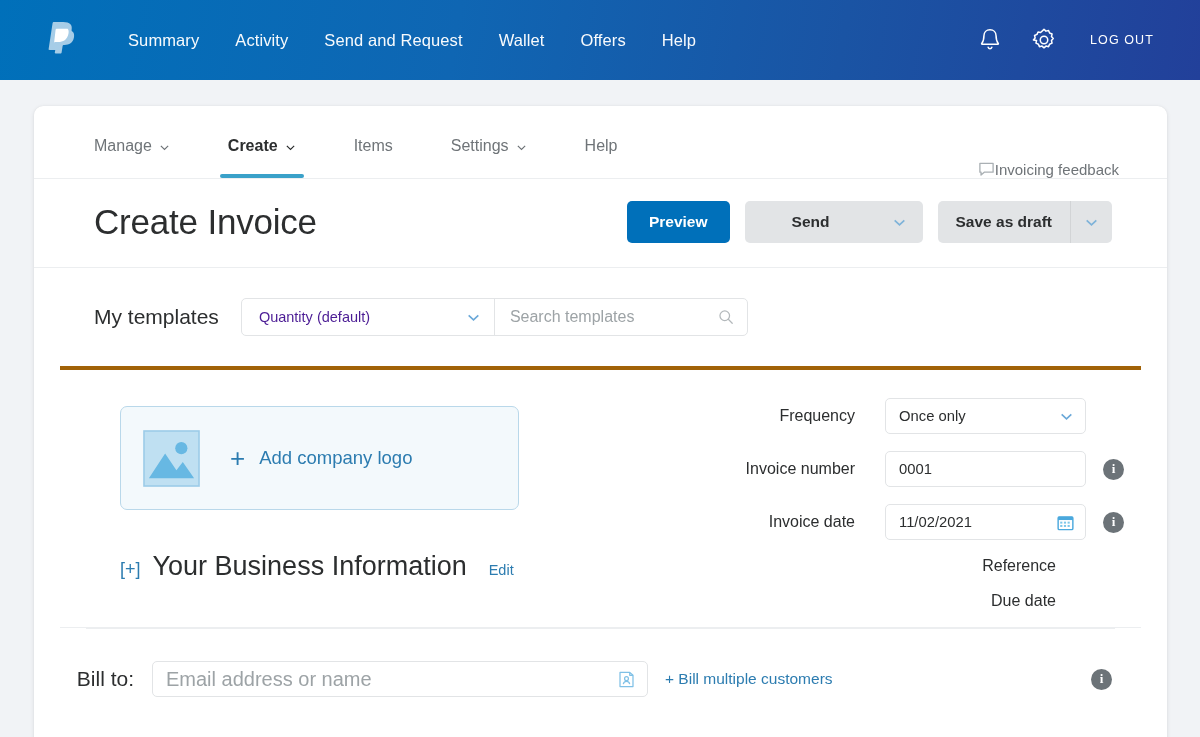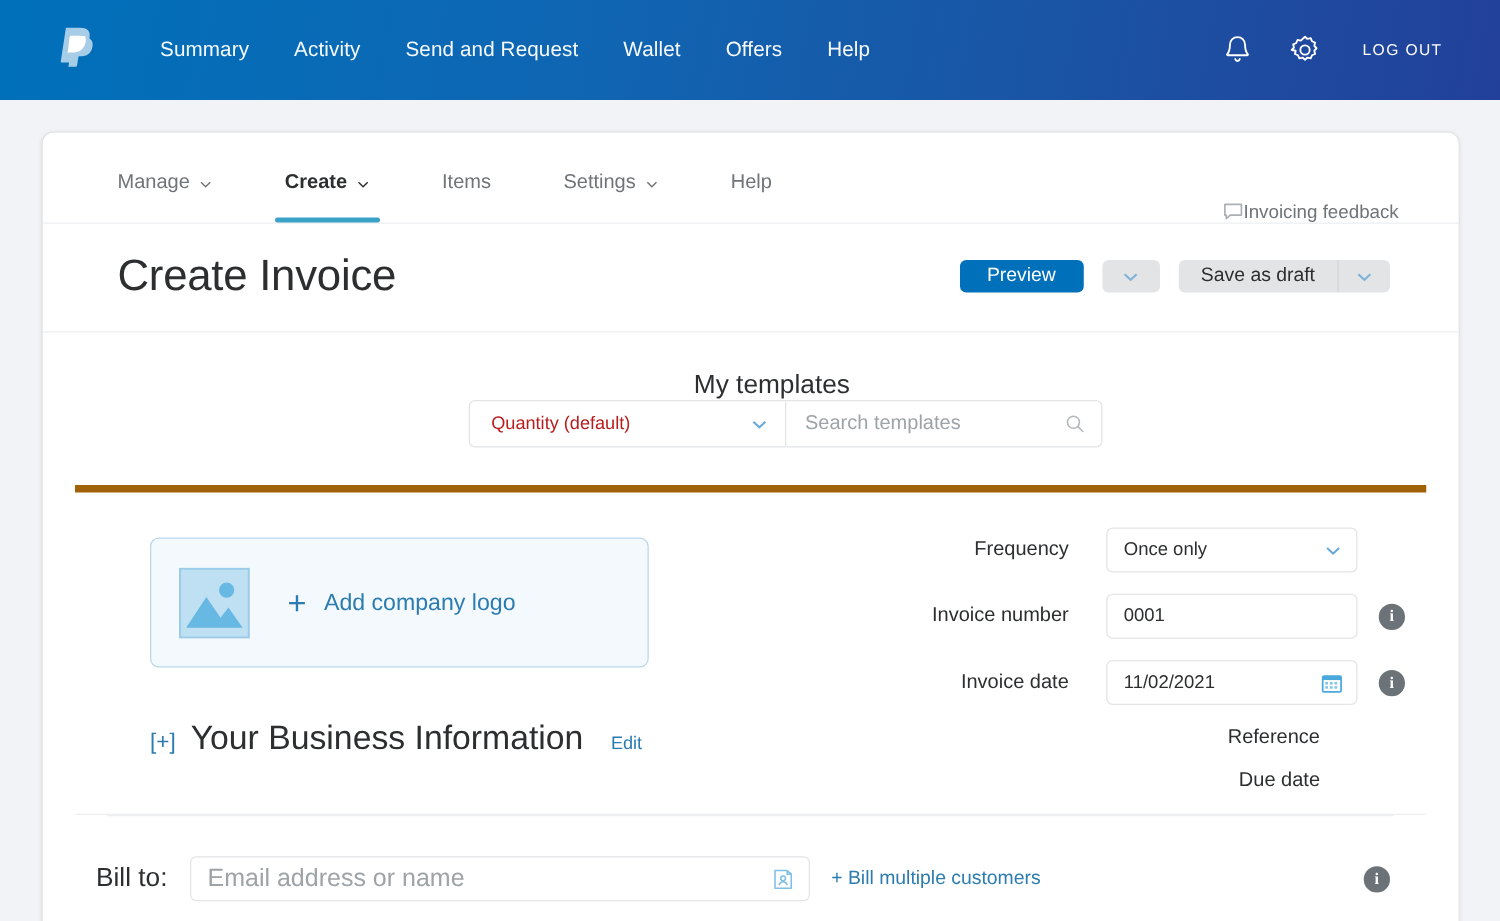--- a/index.html
+++ b/index.html
@@ -97,22 +97,22 @@
     padding: 22px 55px 24px 26px;
     border-bottom: 1px solid #eceef0;
     margin: 0 0 0 0;
   }
   .page-title {
     font-size: 35px; font-weight: 400; color: #2c2e2f;
     letter-spacing: -.2px; margin-left: 34px;
   }
   .btns { margin-left: auto; display: flex; align-items: center; gap: 15px; }
   .btn {
-    height: 26px; border-radius: 5px; border: none;
-    font-size: 15.5px; font-weight: normal;
+    height: 42px; border-radius: 5px; border: none;
+    font-size: 15.5px; font-weight: bold;
     display: inline-flex; align-items: center; justify-content: center;
     cursor: pointer; font-family: inherit;
   }
   .btn-primary { background: #0070ba; color: #fff; padding: 0 22px; }
   .btn-split {
     background: #e2e4e6; color: #2c2e2f;
     display: inline-flex; align-items: stretch; overflow: hidden;
   }
   .btn-split .lbl {
     display: inline-flex; align-items: center; justify-content: center;
@@ -123,36 +123,35 @@
     width: 42px; border-left: 1px solid #d2d4d6;
   }
   .send-btn .lbl { width: 132px; }
   .send-btn .arrowcell { border-left: none; width: 46px; }
   .save-btn .lbl { padding: 0 18px; }
 
   
   .templaterow {
     display: flex; align-items: center;
     padding: 30px 0 30px 60px;
-    border-bottom: 6px solid #a16207;
+    border-bottom: 4px solid #a16207;
     margin: 0 26px 0 26px;
     padding-left: 34px;
-    flex-direction: column;
   }
   .templabel { font-size: 21px; color: #2c2e2f; font-weight: 400; }
   .tmpl-group {
     margin-left: 22px;
     display: flex; align-items: stretch;
     border: 1px solid #e2e4e6; border-radius: 5px; overflow: hidden;
     background: #fff;
   }
   .tmpl-select {
     width: 253px; height: 36px;
     display: flex; align-items: center; justify-content: space-between;
-    padding: 0 13px 0 17px; font-size: 14.5px; color: #b91c1c;
+    padding: 0 13px 0 17px; font-size: 14.5px; color: #4c1d95;
     cursor: pointer;
     border-right: 1px solid #e2e4e6;
   }
   .tmpl-search {
     width: 252px; height: 36px;
     display: flex; align-items: center; justify-content: space-between;
     padding: 0 13px 0 15px; cursor: text;
   }
   .tmpl-search span { font-size: 16px; color: #9da3a6; }
 
@@ -313,20 +312,21 @@
         <span>Invoicing feedback</span>
       </div>
     </div>
 
     <div class="titlerow">
       <div class="page-title">Create Invoice</div>
       <div class="btns">
         <button class="btn btn-primary">Preview</button>
 
         <div class="btn btn-split send-btn">
+          <span class="lbl">Send</span>
           <span class="arrowcell">
             <svg style="width:15px;height:15px;display:block" viewBox="0 0 14 14" fill="none" stroke="#7fb3d9" stroke-width="1.6">
                 <path d="M2.5 5 L7 9.2 L11.5 5"></path>
               </svg>
           </span>
         </div>
 
         <div class="btn btn-split save-btn">
           <span class="lbl">Save as draft</span>
           <span class="arrowcell">

